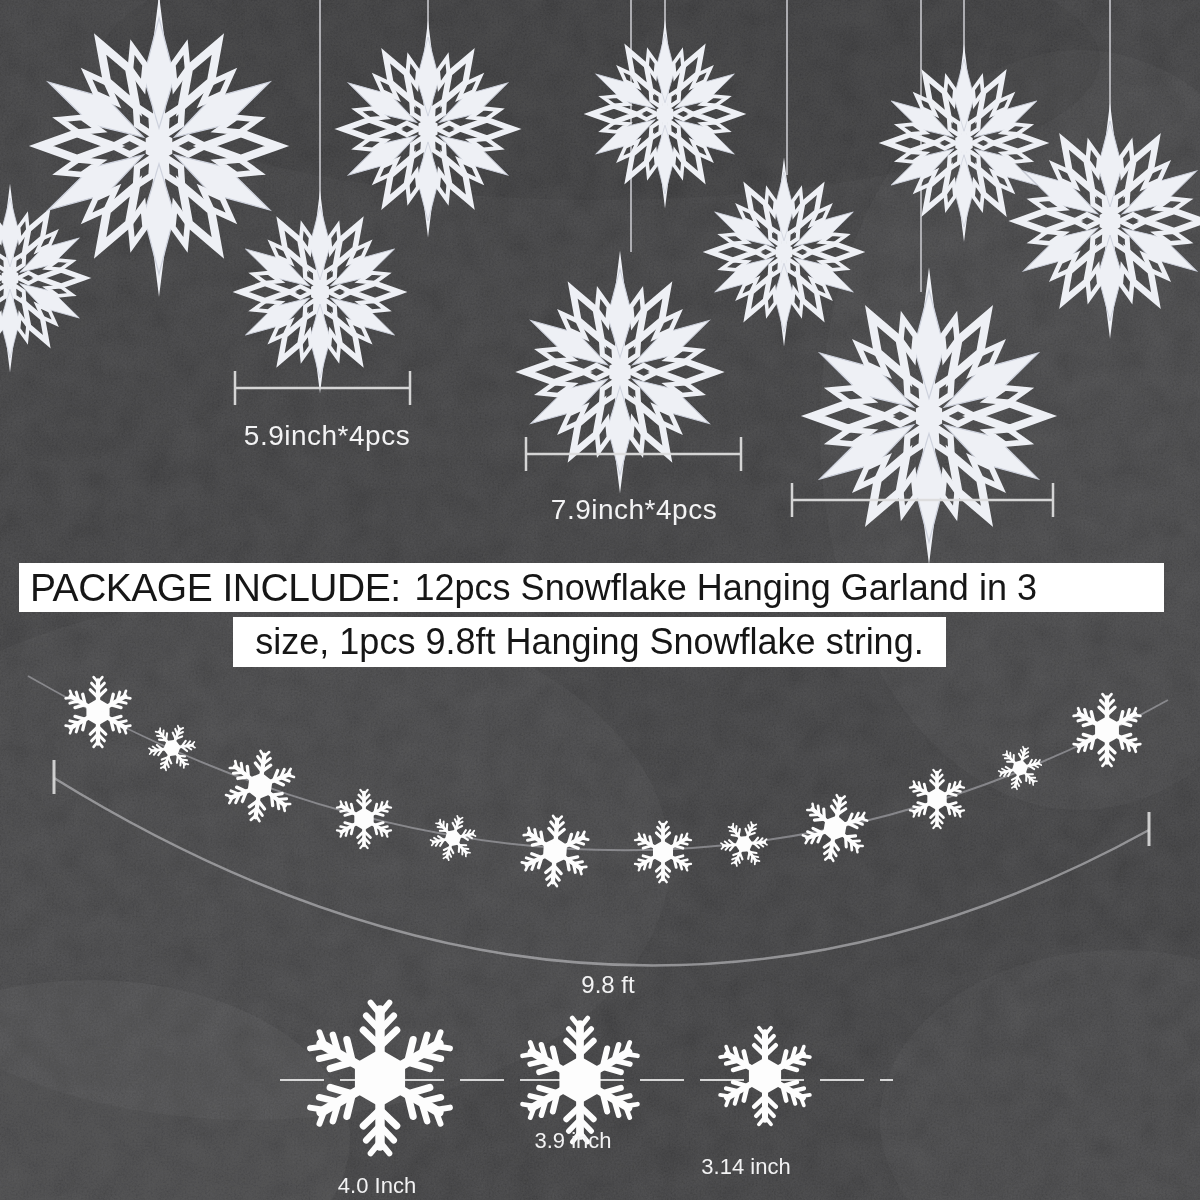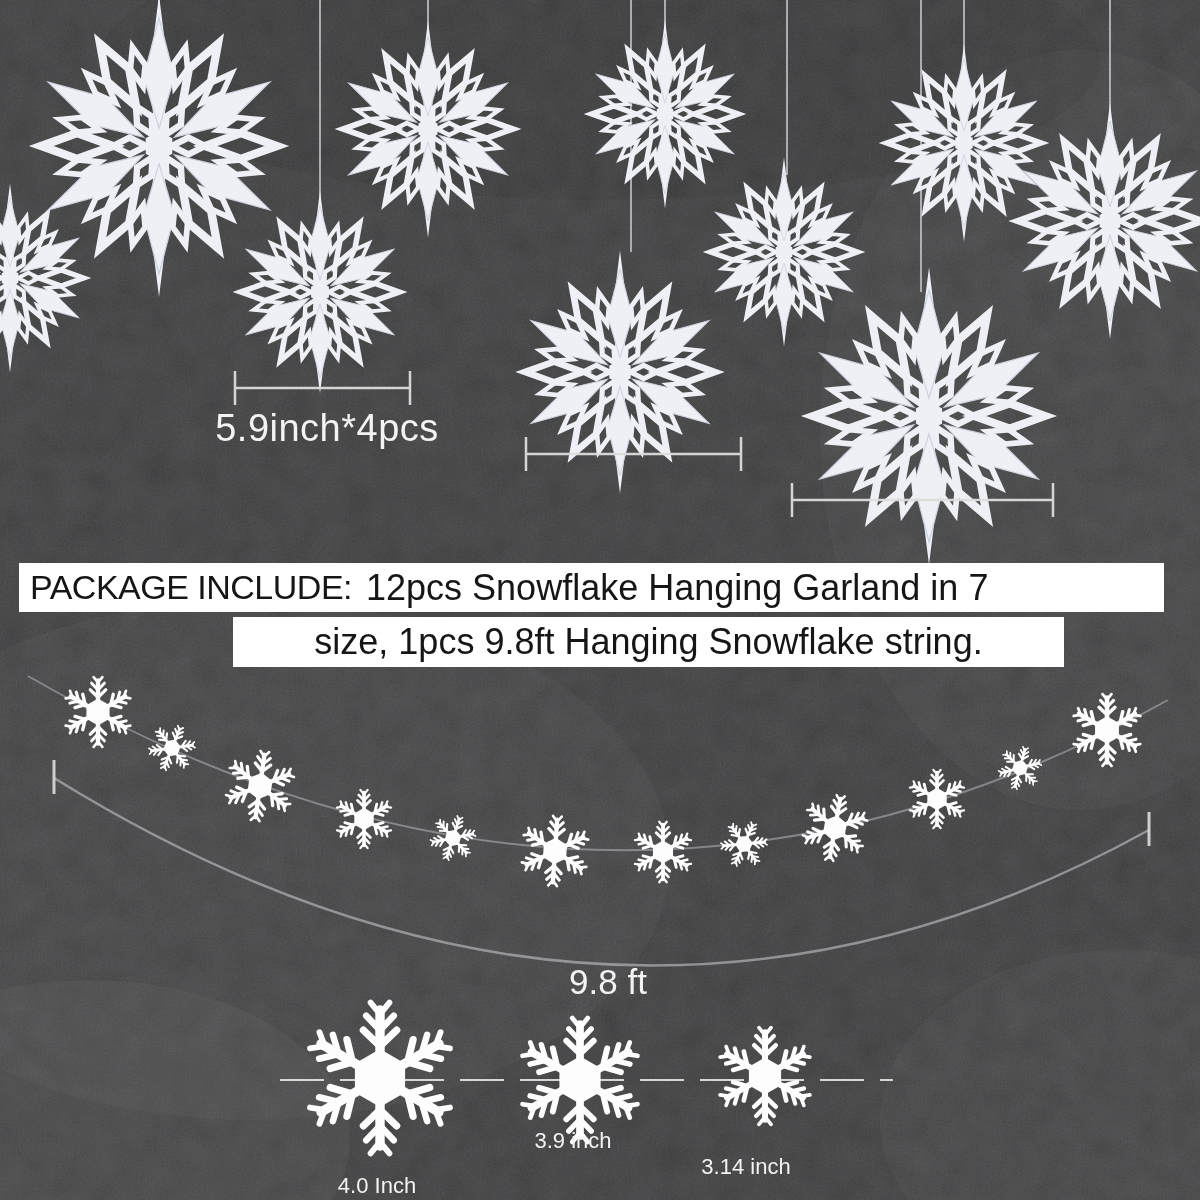--- a/index.html
+++ b/index.html
@@ -3,28 +3,28 @@
 <meta charset="utf-8">
 <style>
   html,body{margin:0;padding:0;background:#111;}
   #stage{
     position:relative;width:1200px;height:1200px;overflow:hidden;
     background:#2a2a2c;
     font-family:"Liberation Sans","DejaVu Sans",sans-serif;
   }
   #scene{position:absolute;left:0;top:0;width:1200px;height:1200px;display:block;}
   .overlay{position:absolute;color:#f3f3f4;white-space:nowrap;}
-  .measure-label{font-size:38px;transform:translateX(-50%);letter-spacing:0.5px;}
-  .garland-label{font-size:35px;transform:translateX(-50%);}
+  .measure-label{font-size:28px;transform:translateX(-50%);letter-spacing:0.5px;margin-top:13px;}
+  .garland-label{font-size:24px;transform:translateX(-50%);margin-top:9px;}
   .size-label{font-size:22px;transform:translateX(-50%);}
   .banner{position:absolute;background:#ffffff;color:#161616;display:flex;align-items:center;}
   .banner-1{left:19px;top:563px;width:1145px;height:49px;padding-left:11px;box-sizing:border-box;gap:14px;}
-  .banner-1 .big{font-size:34px;letter-spacing:-0.5px;}
+  .banner-1 .big{font-size:39px;letter-spacing:-0.5px;}
   .banner-1 .small{font-size:36px;}
-  .banner-2{left:233px;top:617px;width:831px;height:50px;justify-content:center;font-size:36px;}
+  .banner-2{left:233px;top:617px;width:713px;height:50px;justify-content:center;font-size:36px;}
 </style>
 </head>
 <body>
 
 <div id="stage">
 
 <svg id="scene" viewBox="0 0 1200 1200">
   <defs>
     <filter id="grainFine" x="0" y="0" width="100%" height="100%">
       <feTurbulence type="fractalNoise" baseFrequency="0.55" numOctaves="3" seed="7"></feTurbulence>
@@ -158,24 +158,25 @@
 
   <g>
     <line x1="280" y1="1080" x2="893" y2="1080" stroke="#f0f0f0" stroke-width="2" stroke-dasharray="44 16" opacity="0.85"></line>
     <use href="#flakeflat" transform="translate(380,1078) scale(1.45)"></use>
     <use href="#flakeflat" transform="translate(580,1080) scale(1.19)"></use>
     <use href="#flakeflat" transform="translate(765,1076) scale(0.93)"></use>
   </g>
 </svg>
 
 <div class="overlay measure-label" style="left:327px;top:407px;">5.9inch*4pcs</div>
+<div class="overlay measure-label" style="left:634px;top:481px;">7.9inch*4pcs</div>
 
 <div class="banner banner-1">
   <span class="big">PACKAGE INCLUDE:</span>
-  <span class="small">12pcs Snowflake Hanging Garland in 7</span>
+  <span class="small">12pcs Snowflake Hanging Garland in 3</span>
 </div>
 <div class="banner banner-2">
   <span>size, 1pcs 9.8ft Hanging Snowflake string.</span>
 </div>
 
 <div class="overlay garland-label" style="left:608px;top:962px;">9.8 ft</div>
 
 <div class="overlay size-label" style="left:377px;top:1173px;">4.0 Inch</div>
 <div class="overlay size-label" style="left:573px;top:1128px;">3.9 inch</div>
 <div class="overlay size-label" style="left:746px;top:1154px;">3.14 inch</div>

